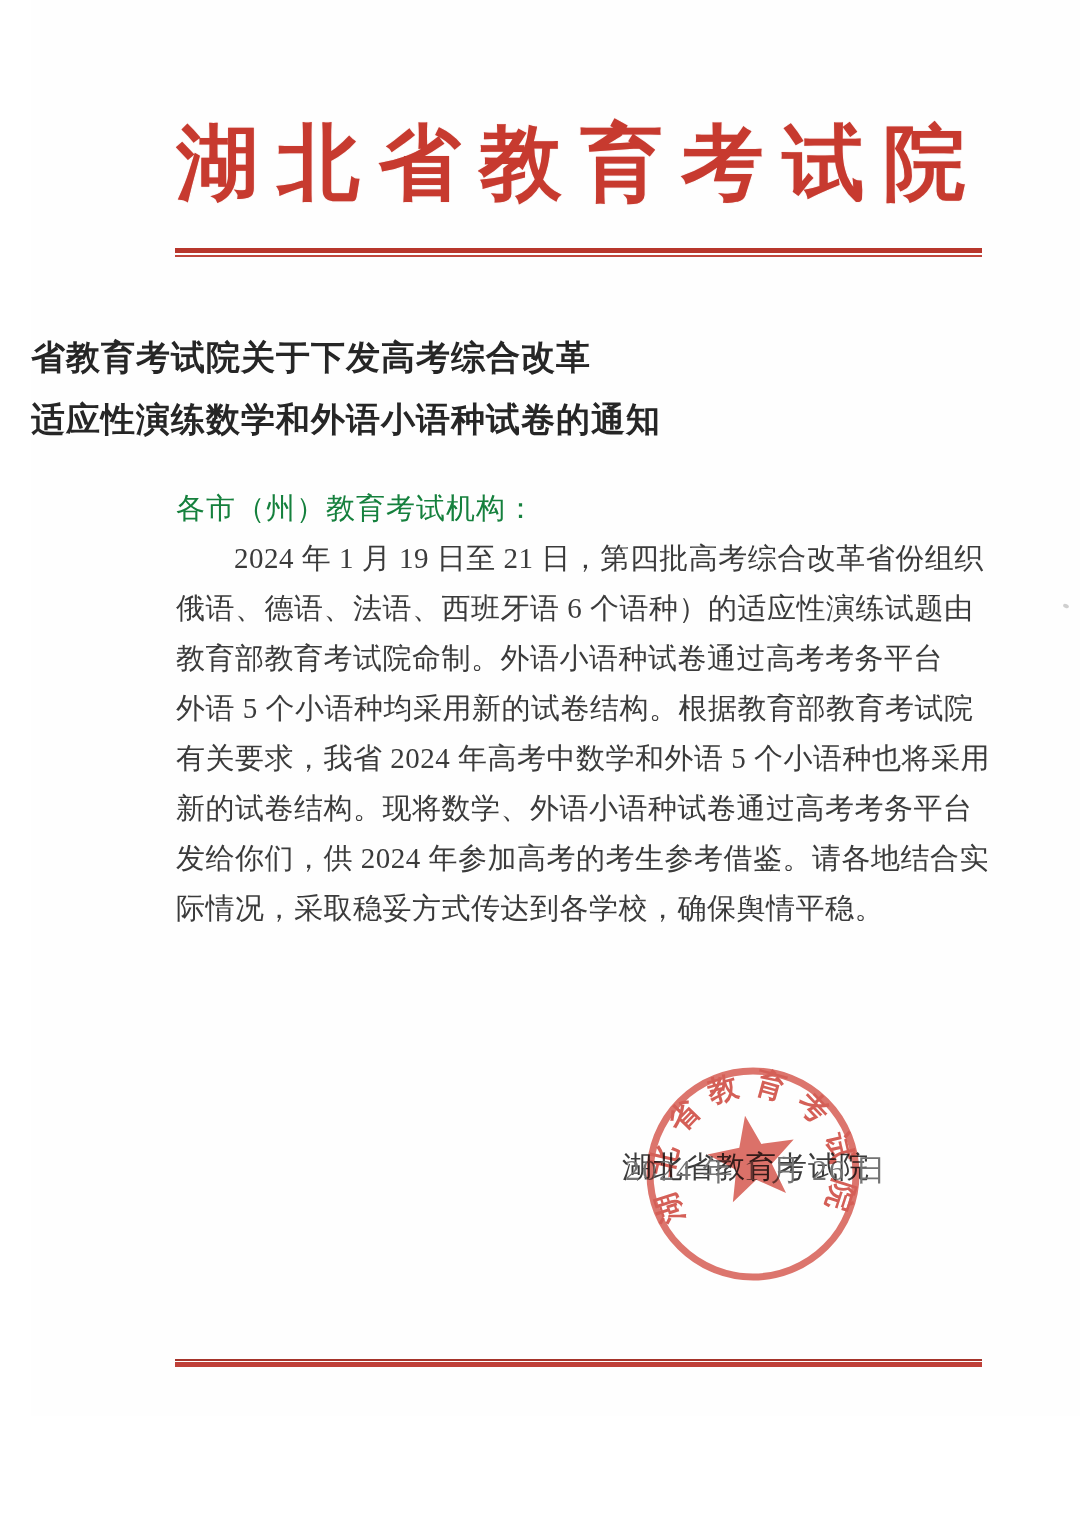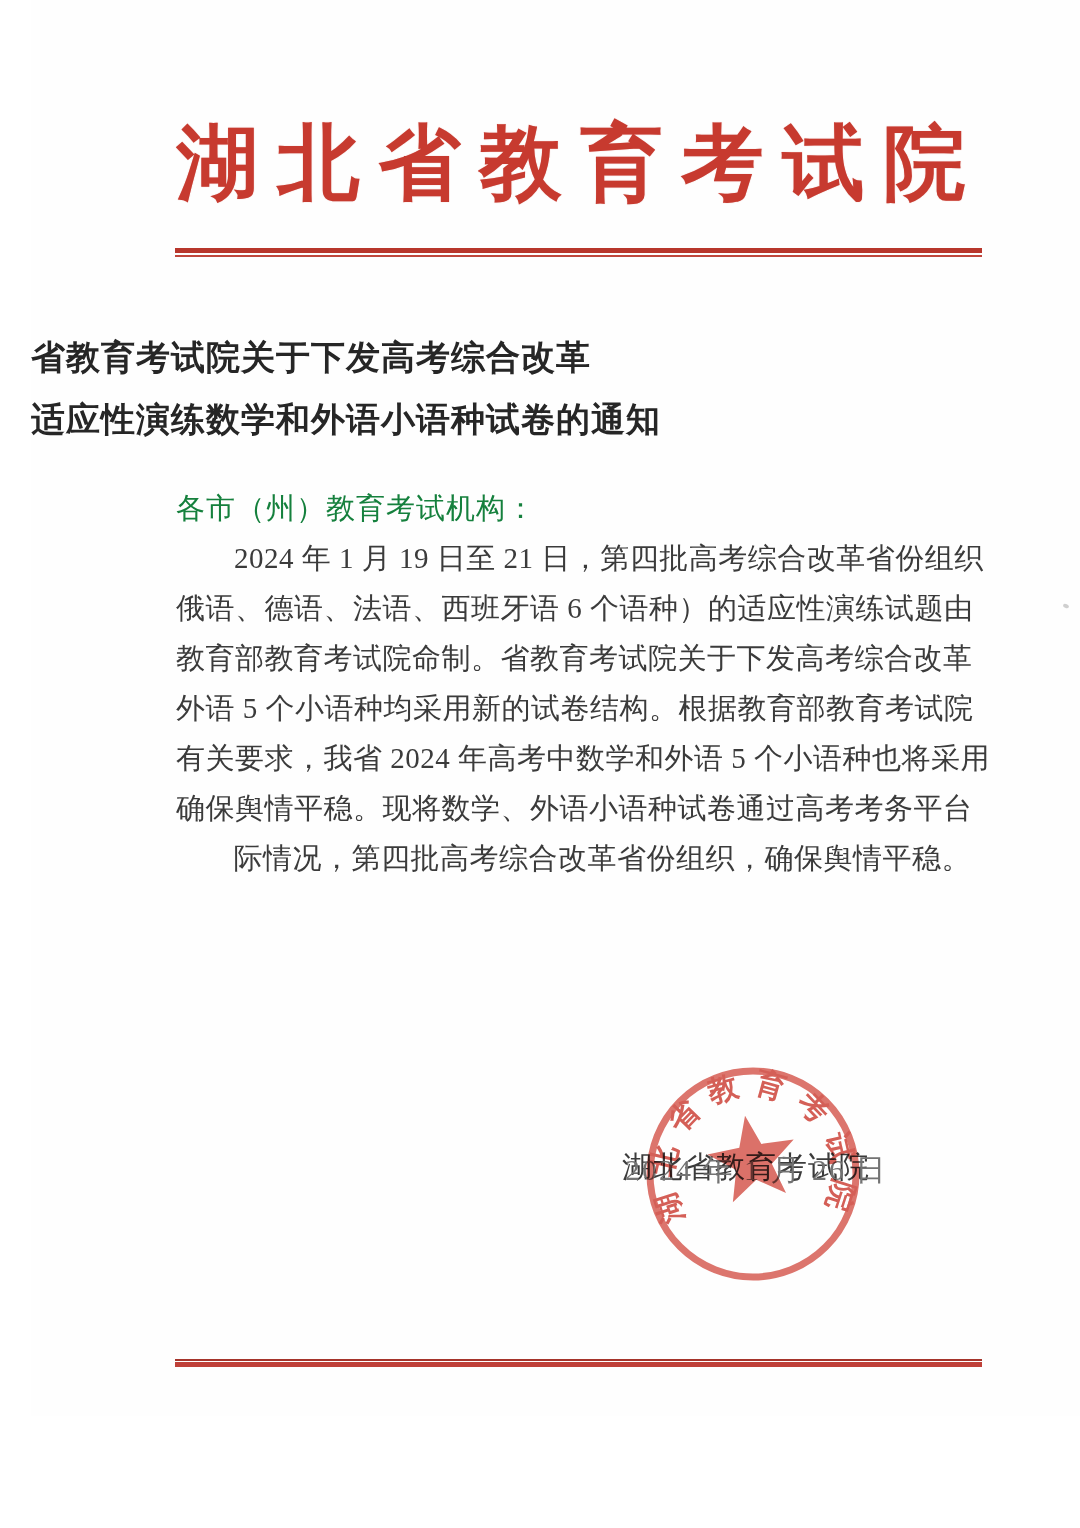--- a/index.html
+++ b/index.html
@@ -57,21 +57,20 @@
     letter-spacing: 1px;
   }
   .paragraph {
     position: absolute; left: 145px; top: 533px; width: 795px;
     font-size: 29px; color: #3b3b3b;
   }
   .paragraph .pline {
     height: 50px; line-height: 50px;
     white-space: nowrap;
     letter-spacing: 0.5px;
-    text-align: right;
   }
   .paragraph .pline.indent { text-indent: 58px; }
 
   
   .sig-org {
     position: absolute; left: 591px; top: 1150px;
     font-size: 30px; color: #3b3b3b; letter-spacing: 1px; line-height: 33px;
   }
   .sig-date {
     position: absolute; left: 594px; top: 1153px;
@@ -108,25 +107,26 @@
   </div>
 
   <div class="doc-title line1">省教育考试院关于下发高考综合改革</div>
   <div class="doc-title line2">适应性演练数学和外语小语种试卷的通知</div>
 
   <div class="salutation">各市（州）教育考试机构：</div>
 
   <div class="paragraph">
     <div class="pline indent">2024 年 1 月 19 日至 21 日，第四批高考综合改革省份组织</div>
     <div class="pline">俄语、德语、法语、西班牙语 6 个语种）的适应性演练试题由</div>
-    <div class="pline">教育部教育考试院命制。省教育考试院关于下发高考综合改革</div>
+    <div class="pline">教育部教育考试院命制。外语小语种试卷通过高考考务平台</div>
     <div class="pline">外语 5 个小语种均采用新的试卷结构。根据教育部教育考试院</div>
     <div class="pline">有关要求，我省 2024 年高考中数学和外语 5 个小语种也将采用</div>
-    <div class="pline">确保舆情平稳。现将数学、外语小语种试卷通过高考考务平台</div>
-    <div class="pline">际情况，第四批高考综合改革省份组织，确保舆情平稳。</div>
+    <div class="pline">新的试卷结构。现将数学、外语小语种试卷通过高考考务平台</div>
+    <div class="pline">发给你们，供 2024 年参加高考的考生参考借鉴。请各地结合实</div>
+    <div class="pline">际情况，采取稳妥方式传达到各学校，确保舆情平稳。</div>
   </div>
 
   <div class="sig-org">湖北省教育考试院</div>
   <div class="sig-date">2024 年 1 月 26 日</div>
 
   <svg class="seal" viewBox="0 0 230 230" xmlns="http://www.w3.org/2000/svg" xmlns:xlink="http://www.w3.org/1999/xlink">
     <defs>
       <path id="sealArc" d="M 58.4 171.6 A 80 80 0 1 1 171.6 171.6" fill="none"></path>
     </defs>
 

